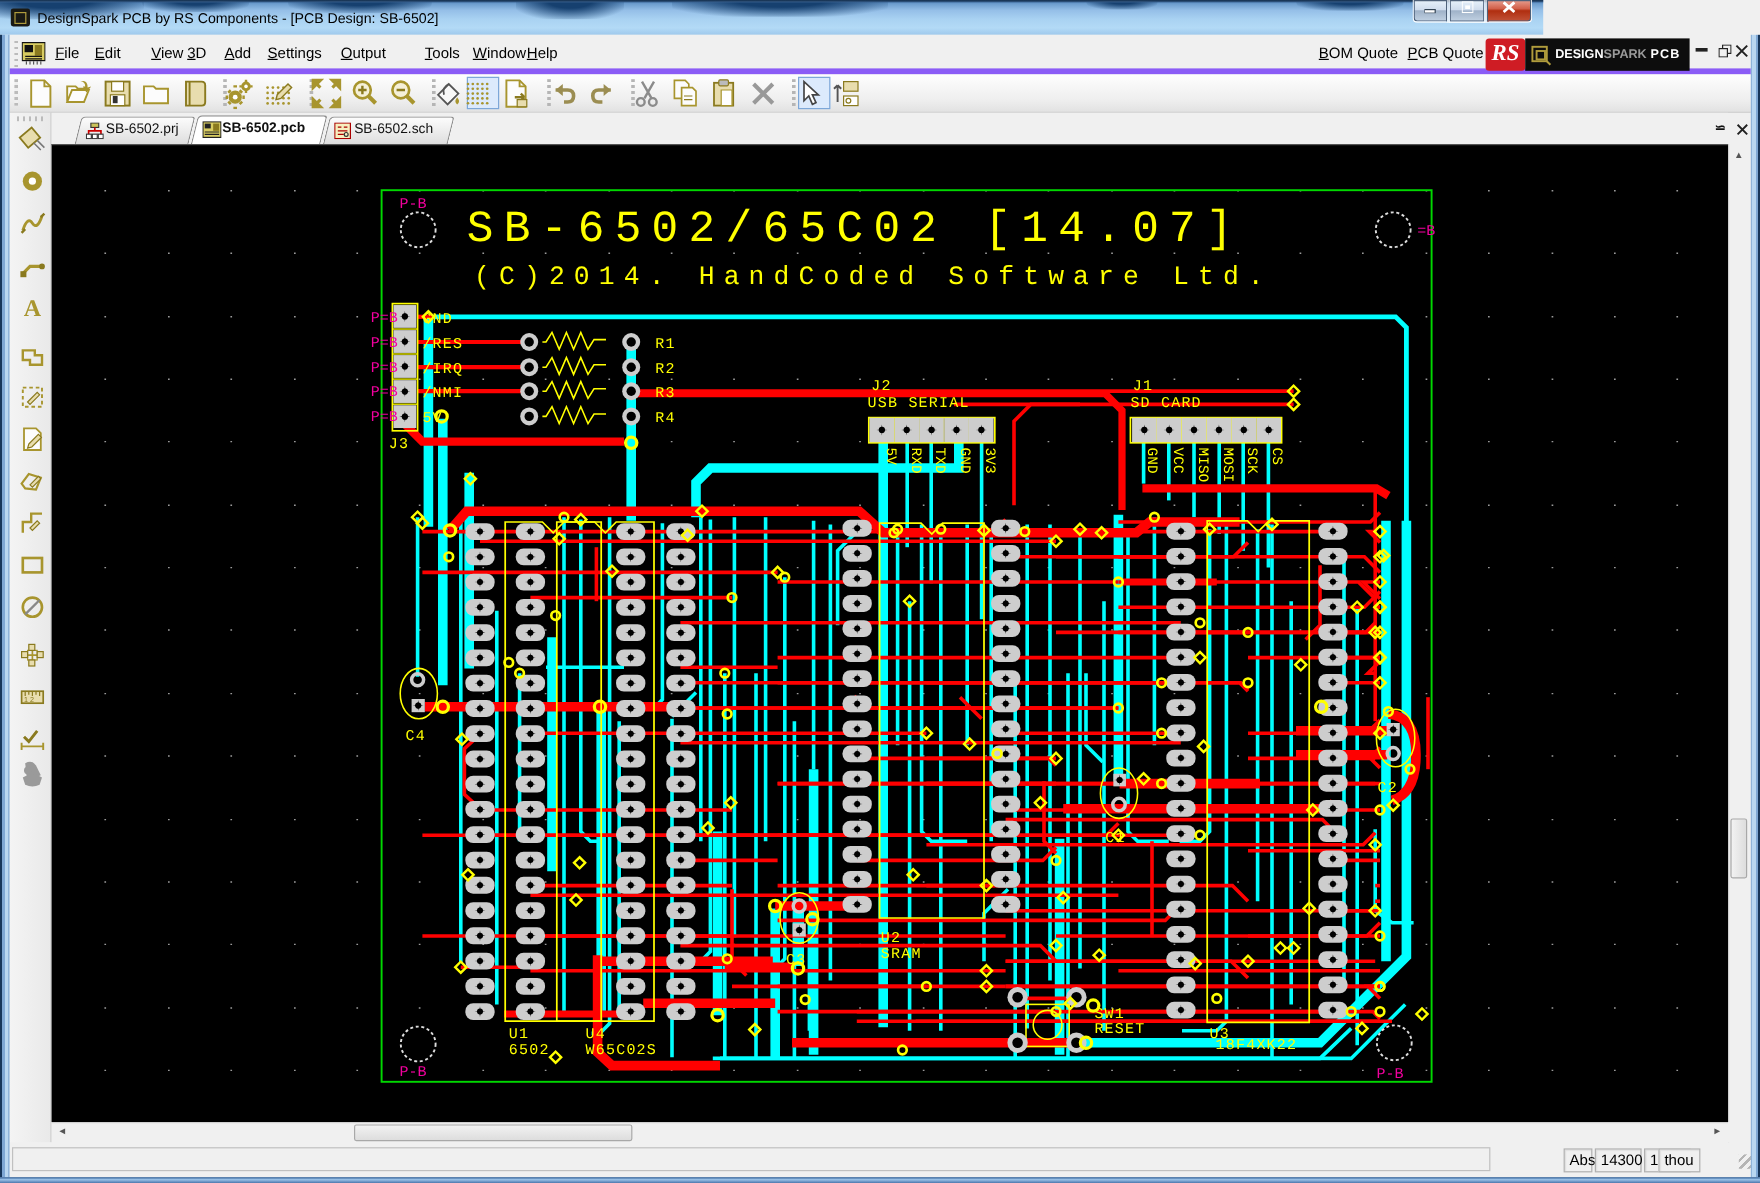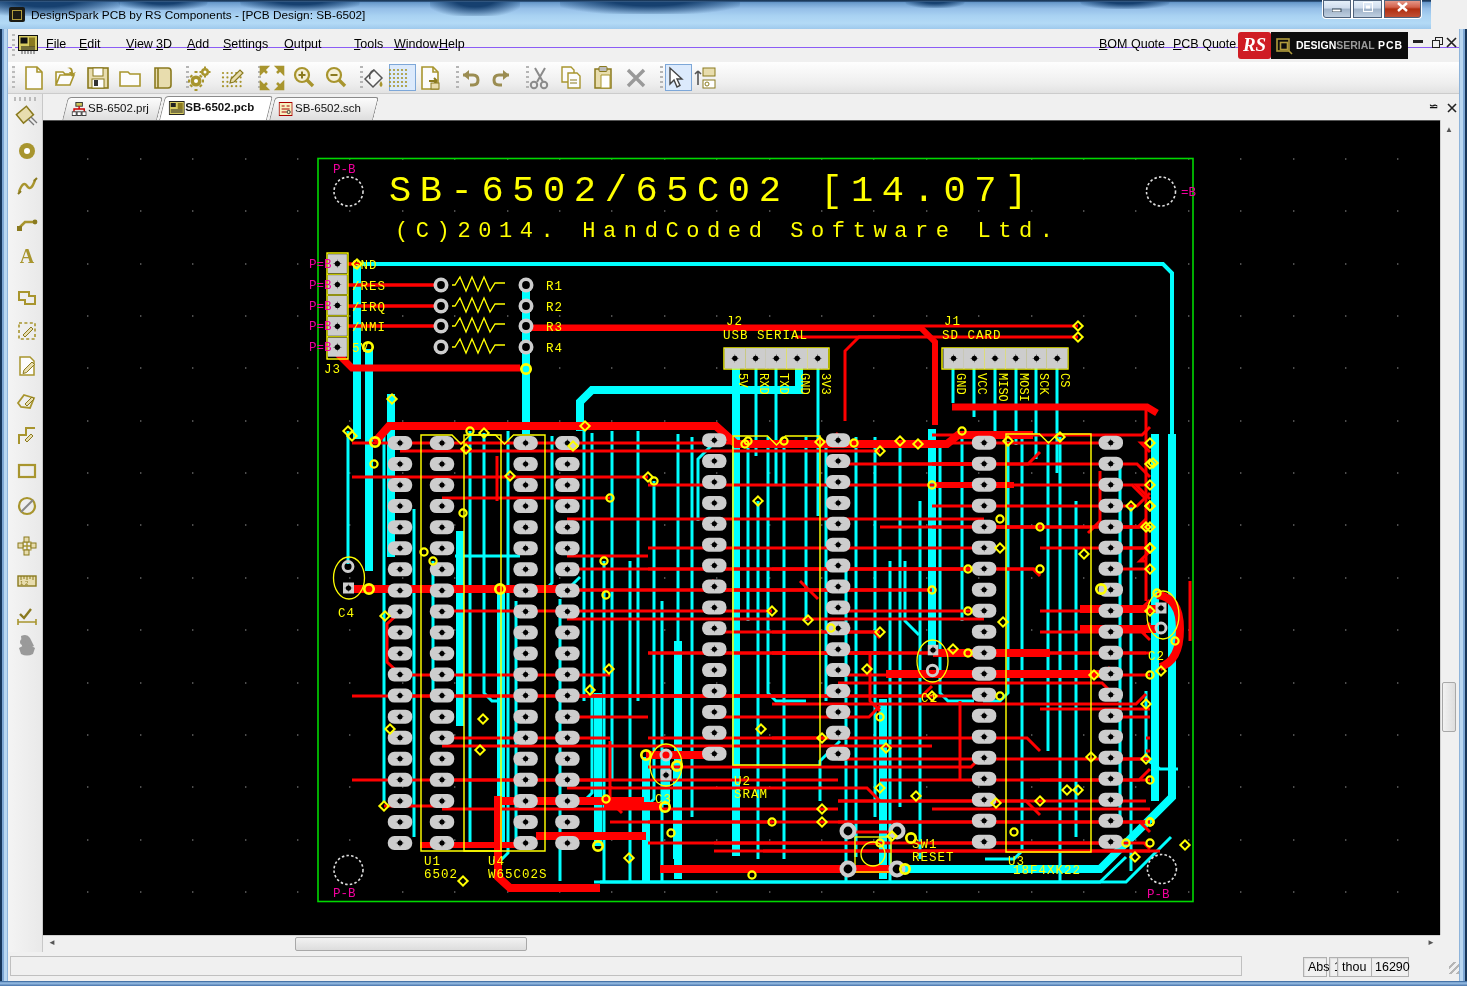--- a/index.html
+++ b/index.html
@@ -1,26 +1,26 @@
 <!DOCTYPE html>
 <html><head><meta charset="utf-8"><style>
 *{margin:0;padding:0;box-sizing:border-box}
 body{width:1467px;height:986px;overflow:hidden;font-family:"Liberation Sans",sans-serif;background:#000}
 .win{position:absolute;inset:0;background:#f0f0f0}
-.titlebar{position:absolute;left:0;top:0;width:1431px;height:29px;background:linear-gradient(180deg,#4a7cb4 0%,#6f9fcf 12%,#95bfe8 30%,#a9d2f2 55%,#b3daf6 80%,#9fc9ec 100%);padding-left:22px;}
+.titlebar{position:absolute;left:0;top:0;width:1286px;height:29px;background:linear-gradient(180deg,#4a7cb4 0%,#6f9fcf 12%,#95bfe8 30%,#a9d2f2 55%,#b3daf6 80%,#9fc9ec 100%);padding-left:22px;}
 .titleblob{position:absolute;top:0;height:13px;border-radius:0 0 10px 10px;background:radial-gradient(ellipse at 50% 0%,#16406f 30%,rgba(60,110,170,0) 80%)}
 .titletext{position:absolute;left:31px;top:8px;font-size:11.8px;color:#000}
 .appico{position:absolute;left:9px;top:7px;width:16px;height:15px;background:#1a1a14;border-radius:2px}
 .appico:before{content:"";position:absolute;left:3px;top:2.5px;width:8px;height:8px;border:1.6px solid #b09c3c}
 .capbtns{position:absolute;right:9px;top:0;width:100px;height:19px;display:flex}
 .cb{height:19px;border:1px solid #fff;border-top:none;background:linear-gradient(180deg,#e8f2fb 0%,#cfdced 45%,#9fb2c8 50%,#c3d3e4 100%);box-shadow:inset 0 0 0 1px #4e617a;color:#fff;font-size:10px;text-align:center;line-height:17px}
 .cb.min{width:30px;border-radius:0 0 0 4px}
 .cb.max{width:31px}
 .cb.cls{width:39px;border-radius:0 0 4px 0;background:linear-gradient(180deg,#e8a091 0%,#d2604a 40%,#b02e10 50%,#c2543a 100%)}
-.menubar{position:absolute;left:8px;top:29px;width:1451px;height:19px;background:#f0f0f0;border-bottom:1px solid #8b5cf6}
+.menubar{position:absolute;left:8px;top:29px;width:1451px;height:33px;background:#f0f0f0;border-bottom:5px solid #8b5cf6}
 .menu-it{position:absolute;top:8px;font-size:12.5px;color:#000}
 .mgrip{position:absolute;left:4px;top:5px;width:3px;height:22px;background:repeating-linear-gradient(180deg,#bbb 0 2px,#f0f0f0 2px 5px)}
 .toolbar{position:absolute;left:8px;top:62px;width:1451px;height:32px;background:linear-gradient(180deg,#fefefe,#eee 70%,#e2e2e2);border-bottom:1px solid #ccc}
 .tsep{position:absolute;top:4px;width:3px;height:24px;background:repeating-linear-gradient(180deg,#b5b5b5 0 2px,transparent 2px 5px)}
 .tabrow{position:absolute;left:43px;top:94px;width:1397px;height:26px;background:#f0f0f0}
 .tab{position:absolute;top:3px;height:23px;font-size:11.5px;color:#111;padding:4px 4px 0 22px;background:linear-gradient(180deg,#fcfcfc,#dedede);border:1px solid #8a8a8a;border-bottom:none;border-radius:4px 3px 0 0;transform:skewX(-14deg);white-space:nowrap}
 .tab>span{display:inline-block;transform:skewX(14deg)}
 .tab .ti{position:absolute;left:6px;top:4px;transform:skewX(14deg)}
 .tab.active{background:#fff;font-weight:bold;height:24px;top:2px;z-index:3}
 .lbar{position:absolute;left:8px;top:94px;width:35px;height:858px;background:linear-gradient(90deg,#f4f4f4,#e9e9e9);border-right:1px solid #c8c8c8}
@@ -77,21 +77,21 @@
    <div class="menu-it" style="left:148px"><u>3</u>D</div>
    <div class="menu-it" style="left:179px"><u>A</u>dd</div>
    <div class="menu-it" style="left:215px"><u>S</u>ettings</div>
    <div class="menu-it" style="left:276px"><u>O</u>utput</div>
    <div class="menu-it" style="left:346px"><u>T</u>ools</div>
    <div class="menu-it" style="left:386px"><u>W</u>indow</div>
    <div class="menu-it" style="left:431px"><u>H</u>elp</div>
    <div class="menu-it" style="left:1091px"><u>B</u>OM Quote</div>
    <div class="menu-it" style="left:1165px"><u>P</u>CB Quote</div>
    <div style="position:absolute;left:1230px;top:3px;width:33px;height:27px;background:#cf1c24;border-radius:3px;color:#fff;font-family:'Liberation Serif',serif;font-weight:bold;font-style:italic;font-size:19px;text-align:center;line-height:26px">RS</div>
-   <div style="position:absolute;left:1263px;top:3px;width:137px;height:27px;background:#0d0d0d;color:#fff;font-size:10.5px;font-weight:bold;line-height:27px;padding-left:25px;letter-spacing:0px;white-space:nowrap">DESIGN<span style="color:#9a9a9a">SERIAL</span><span style="letter-spacing:1px"> PCB</span></div>
+   <div style="position:absolute;left:1263px;top:3px;width:137px;height:27px;background:#0d0d0d;color:#fff;font-size:10.5px;font-weight:bold;line-height:27px;padding-left:25px;letter-spacing:0px;white-space:nowrap">DESIGN<span style="color:#9a9a9a">SPARK</span><span style="letter-spacing:1px"> PCB</span></div>
    <svg style="position:absolute;left:1267px;top:8px" width="18" height="18" viewBox="0 0 18 18">
         <rect x="2" y="2" width="12" height="12" fill="none" stroke="#b09c3c" stroke-width="1.6"></rect>
         <rect x="5.5" y="5.5" width="7" height="7" fill="none" stroke="#b09c3c" stroke-width="1.6"></rect>
         <path d="M14,14 l3,3" stroke="#b09c3c" stroke-width="1.6"></path>
       </svg>
    <div style="position:absolute;left:1405px;top:11px;width:10px;height:3px;background:#222"></div>
    <svg style="position:absolute;left:1424px;top:8px" width="11" height="11">
         <rect x="3.5" y="0.5" width="7" height="7" fill="none" stroke="#222"></rect>
         <rect x="0.5" y="3.5" width="7" height="7" fill="#f0f0f0" stroke="#222"></rect>
       </svg>
@@ -1326,17 +1326,17 @@
       <div style="position:absolute;right:5px;top:2px" class="arr">►</div>
       <div class="hthumb"></div>
     </div>
  <div style="position:absolute;left:1440px;top:935px;width:17px;height:17px;background:#f0f0f0"></div>
  <div class="sbar">
       <div style="position:absolute;left:2px;top:4px;width:1232px;height:20px;border:1px solid #c0c0c0;background:#f0f0f0"></div>
     </div>
  <div class="sbox" style="left:1303px;width:24px">Abs</div>
  <div class="sbox" style="left:1329px;width:39px">14300</div>
  <div class="sbox" style="left:1370px;width:39px">16290</div>
- <div class="sbox" style="left:1337px;width:35px">thou</div>
+ <div class="sbox" style="left:1382px;width:35px">thou</div>
  <div style="position:absolute;left:1449px;top:962px;width:12px;height:12px;background:repeating-linear-gradient(135deg,transparent 0 3px,#b5b5b5 3px 5px)"></div>
     <div class="brd-l"></div>
     <div class="brd-r"></div>
     <div class="brd-b"></div>
 </div>
 </body></html>

